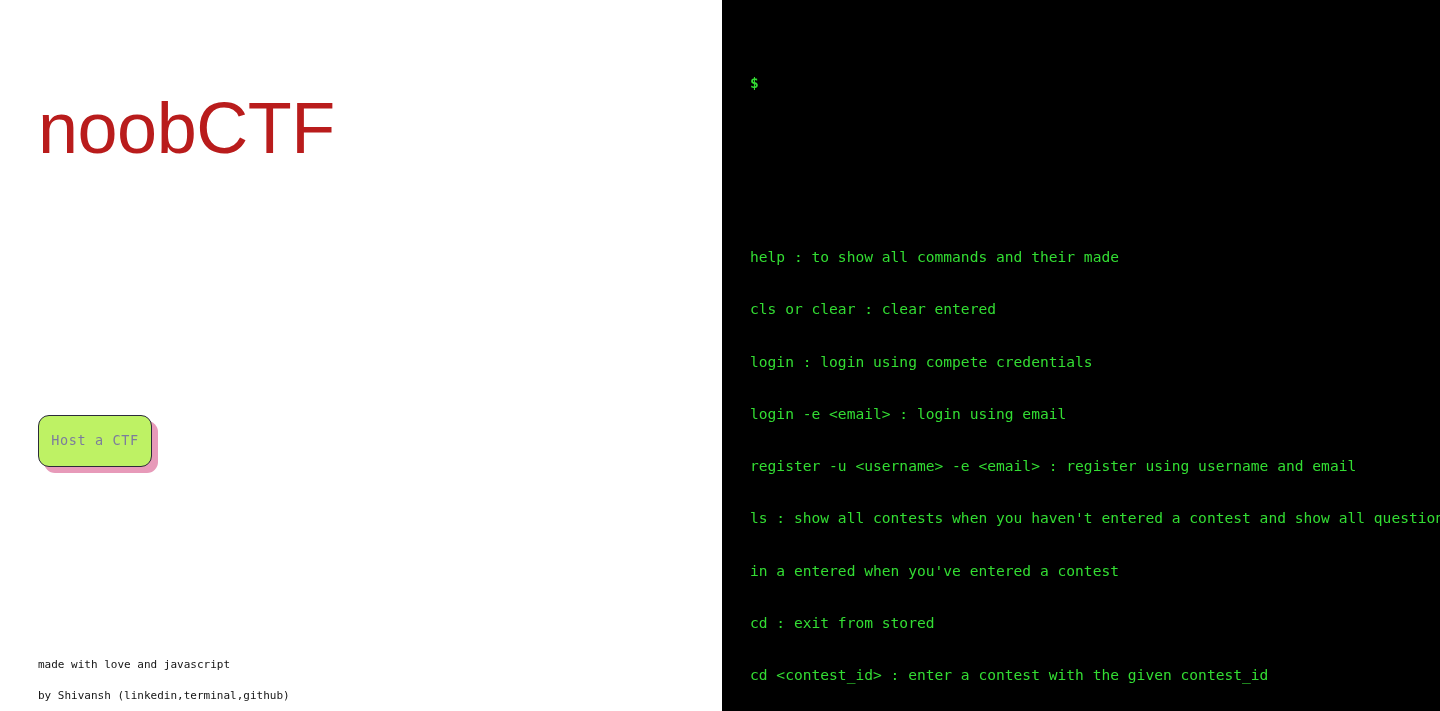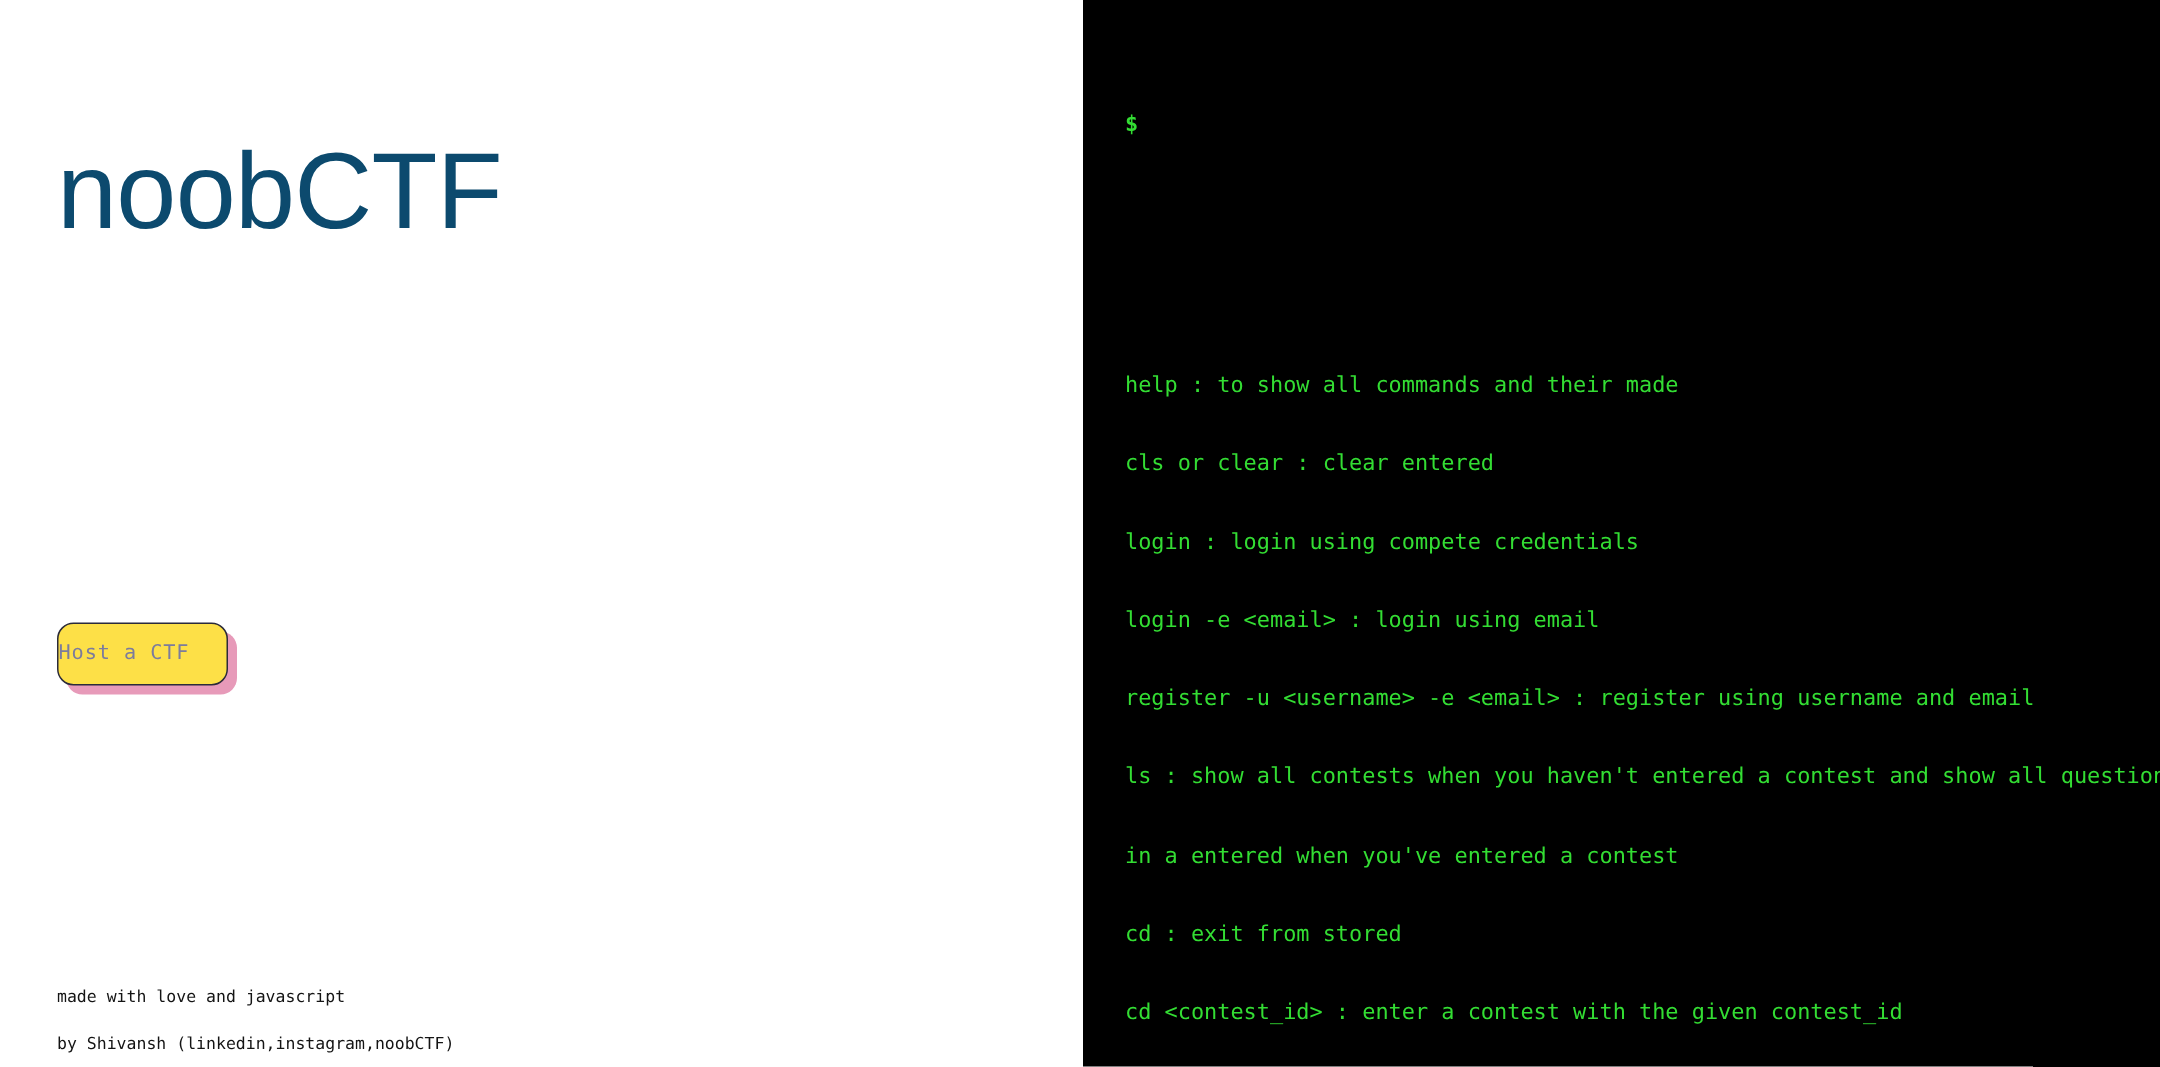--- a/index.html
+++ b/index.html
@@ -34,21 +34,21 @@
 
   .hero-title {
     position: absolute;
     left: 38px;
     top: 36px;
     font-family: "Liberation Sans", sans-serif;
     font-size: 72px;
     line-height: 88px;
     font-weight: 400;
     letter-spacing: -0.5px;
-    color: #0c4a6e;
+    color: #b91c1c;
     white-space: nowrap;
   }
 
   .hero-copy {
     position: absolute;
     left: 38px;
     top: 148px;
     width: 620px;
   }
 
@@ -67,25 +67,25 @@
   
   .cta-wrap {
     position: absolute;
     left: 38px;
     top: 415px;
   }
   .cta-button {
     position: relative;
     display: inline-flex;
     align-items: center;
-    justify-content: flex-start;
+    justify-content: center;
     width: 114px;
-    height: 42px;
+    height: 52px;
     box-sizing: border-box;
-    background: #fde047;
+    background: #bef264;
     border: 1.6px solid #2b2b3a;
     border-radius: 11px;
     box-shadow: 6px 6px 0 0 #e79ab9;
     cursor: pointer;
     padding: 0;
     outline: none;
   }
   .cta-label {
     font-family: "DejaVu Sans Mono", "Liberation Mono", monospace;
     font-size: 13.5px;
@@ -160,21 +160,21 @@
 
 
     <div class="cta-wrap">
       <button class="cta-button">
         <span class="cta-label">Host a CTF</span>
       </button>
     </div>
 
     <div class="footer">
       <div class="footer-line">made with love and javascript</div>
-      <div class="footer-line">by Shivansh (linkedin,instagram,noobCTF)</div>
+      <div class="footer-line">by Shivansh (linkedin,terminal,github)</div>
     </div>
 
   </section>
 
   <section class="terminal-pane">
     <div class="terminal-body">
 
       <div class="term-line term-prompt">$</div>
 
       <div class="term-blank"></div>

